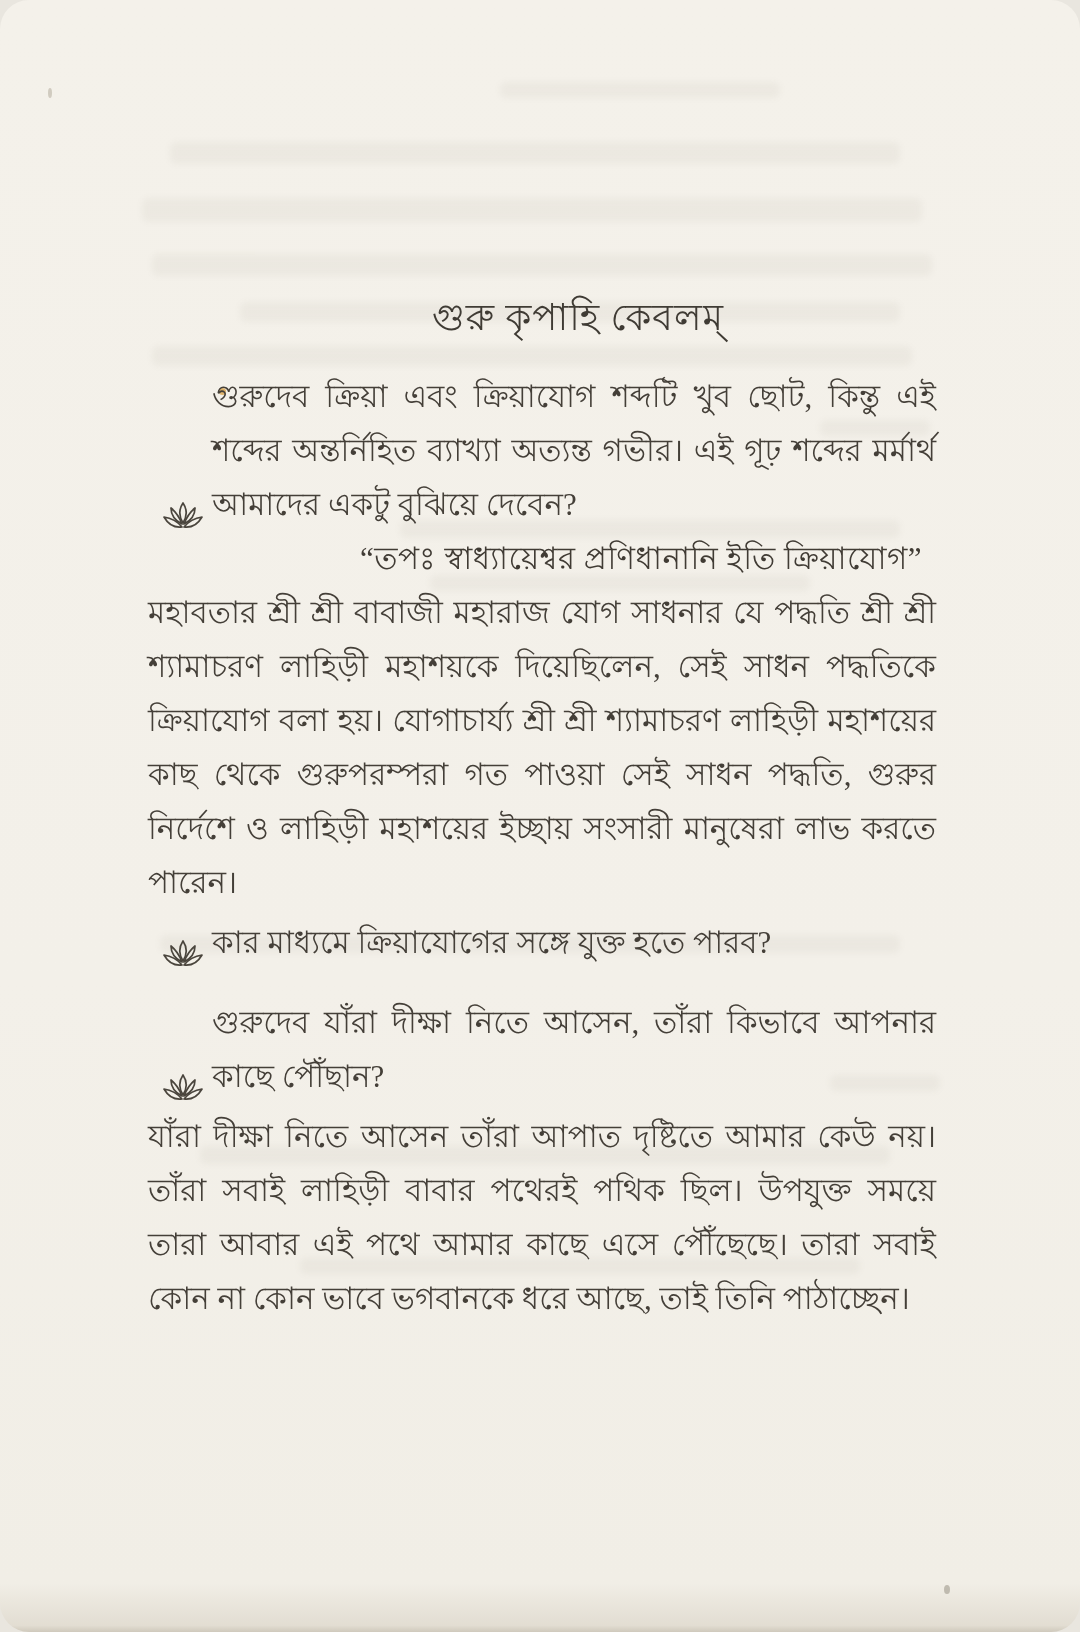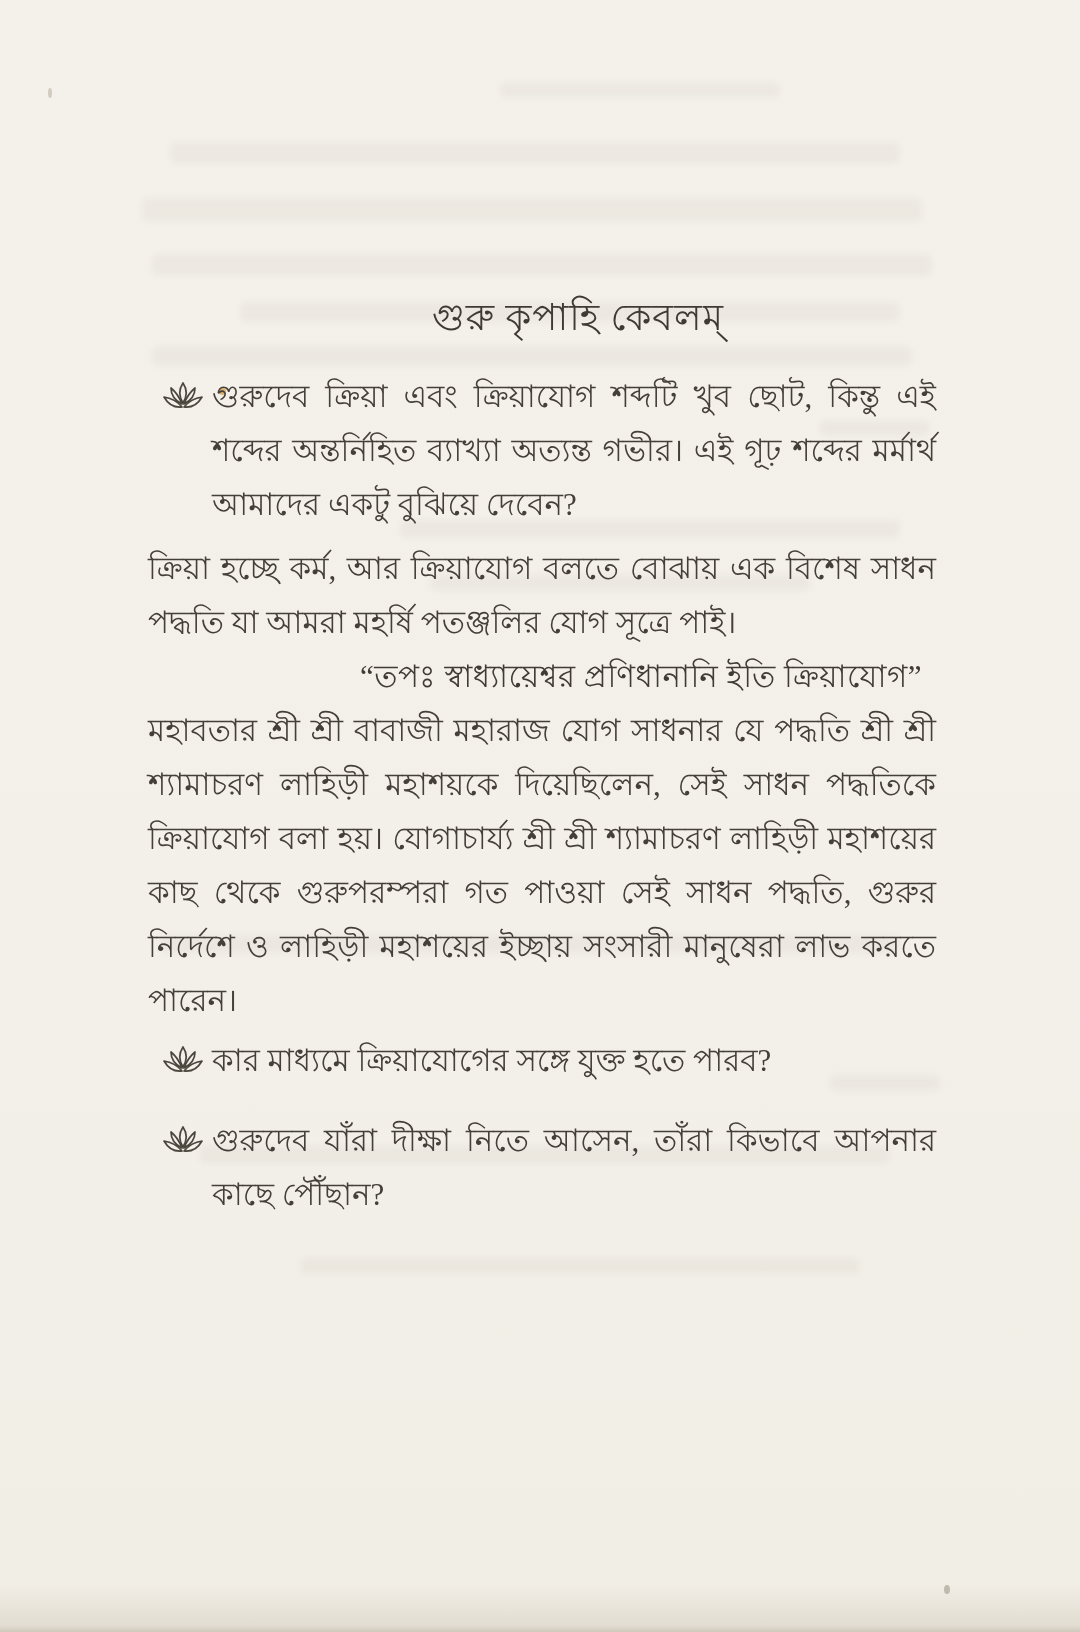--- a/index.html
+++ b/index.html
@@ -7,20 +7,21 @@
     padding: 0;
     background: #e9e6df;
   }
   .page {
     position: relative;
     width: 1080px;
     height: 1632px;
     background: linear-gradient(180deg, #f4f1ea 0%, #f3f0e9 60%, #f1eee6 97%, #e2ddd2 99.6%, #cfc9bc 100%);
     overflow: hidden;
     font-family: "Liberation Serif", "DejaVu Serif", serif;
+    border-radius: 29px;
   }
 
   
   .ghost {
     position: absolute;
     background: #8d8676;
     opacity: 0.07;
     filter: blur(3px);
     border-radius: 6px;
     pointer-events: none;
@@ -47,21 +48,21 @@
     text-align: center;
     transform: translateX(36px);
     font-size: 37px;
     line-height: 52px;
     letter-spacing: 1px;
     color: #3f3b34;
   }
 
   .question {
     display: flex;
-    align-items: flex-start;
+    align-items: flex-end;
     margin-left: 14px;
   }
   .question .bullet {
     flex: 0 0 50px;
     padding-top: 10px;
   }
   .question .q-text {
     flex: 1 1 auto;
     text-align: justify;
   }
@@ -127,21 +128,20 @@
           <path d="M21 3 C17 9 16 15 21 23 C26 15 25 9 21 3 Z"></path>
           <path d="M9 8 C9 14 12 20 20 24 C17 16 14 12 9 8 Z"></path>
           <path d="M33 8 C33 14 30 20 22 24 C25 16 28 12 33 8 Z"></path>
           <path d="M2 17 C6 24 12 28 20 27 C15 21 9 18 2 17 Z"></path>
           <path d="M40 17 C36 24 30 28 22 27 C27 21 33 18 40 17 Z"></path>
         </svg>
       </span>
       <span class="q-text">গুরুদেব ক্রিয়া এবং ক্রিয়াযোগ শব্দটি খুব ছোট, কিন্তু এই শব্দের অন্তর্নিহিত ব্যাখ্যা অত্যন্ত গভীর। এই গূঢ় শব্দের মর্মার্থ আমাদের একটু বুঝিয়ে দেবেন?</span>
     </div>
 
-    <div class="answer mt-a1">ক্রিয়া হচ্ছে কর্ম, আর ক্রিয়াযোগ বলতে বোঝায় এক বিশেষ সাধন পদ্ধতি যা আমরা মহর্ষি পতঞ্জলির যোগ সূত্রে পাই।</div>
 
     <div class="quote">“তপঃ স্বাধ্যায়েশ্বর প্রণিধানানি ইতি ক্রিয়াযোগ”</div>
 
     <div class="answer">মহাবতার শ্রী শ্রী বাবাজী মহারাজ যোগ সাধনার যে পদ্ধতি শ্রী শ্রী শ্যামাচরণ লাহিড়ী মহাশয়কে দিয়েছিলেন, সেই সাধন পদ্ধতিকে ক্রিয়াযোগ বলা হয়। যোগাচার্য্য শ্রী শ্রী শ্যামাচরণ লাহিড়ী মহাশয়ের কাছ থেকে গুরুপরম্পরা গত পাওয়া সেই সাধন পদ্ধতি, গুরুর নির্দেশে ও লাহিড়ী মহাশয়ের ইচ্ছায় সংসারী মানুষেরা লাভ করতে পারেন।</div>
 
     <div class="question mt-q2">
       <span class="bullet">
         <svg class="lotus-svg" viewBox="0 0 42 32">
           <path d="M21 3 C17 9 16 15 21 23 C26 15 25 9 21 3 Z"></path>
           <path d="M9 8 C9 14 12 20 20 24 C17 16 14 12 9 8 Z"></path>
@@ -160,15 +160,16 @@
           <path d="M21 3 C17 9 16 15 21 23 C26 15 25 9 21 3 Z"></path>
           <path d="M9 8 C9 14 12 20 20 24 C17 16 14 12 9 8 Z"></path>
           <path d="M33 8 C33 14 30 20 22 24 C25 16 28 12 33 8 Z"></path>
           <path d="M2 17 C6 24 12 28 20 27 C15 21 9 18 2 17 Z"></path>
           <path d="M40 17 C36 24 30 28 22 27 C27 21 33 18 40 17 Z"></path>
         </svg>
       </span>
       <span class="q-text">গুরুদেব যাঁরা দীক্ষা নিতে আসেন, তাঁরা কিভাবে আপনার কাছে পৌঁছান?</span>
     </div>
 
+    <div class="answer mt-a3">যাঁরা দীক্ষা নিতে আসেন তাঁরা আপাত দৃষ্টিতে আমার কেউ নয়। তাঁরা সবাই লাহিড়ী বাবার পথেরই পথিক ছিল। উপযুক্ত সময়ে তারা আবার এই পথে আমার কাছে এসে পৌঁছেছে। তারা সবাই কোন না কোন ভাবে ভগবানকে ধরে আছে, তাই তিনি পাঠাচ্ছেন।</div>
 
   </div>
 </div>
 
 </body></html>

